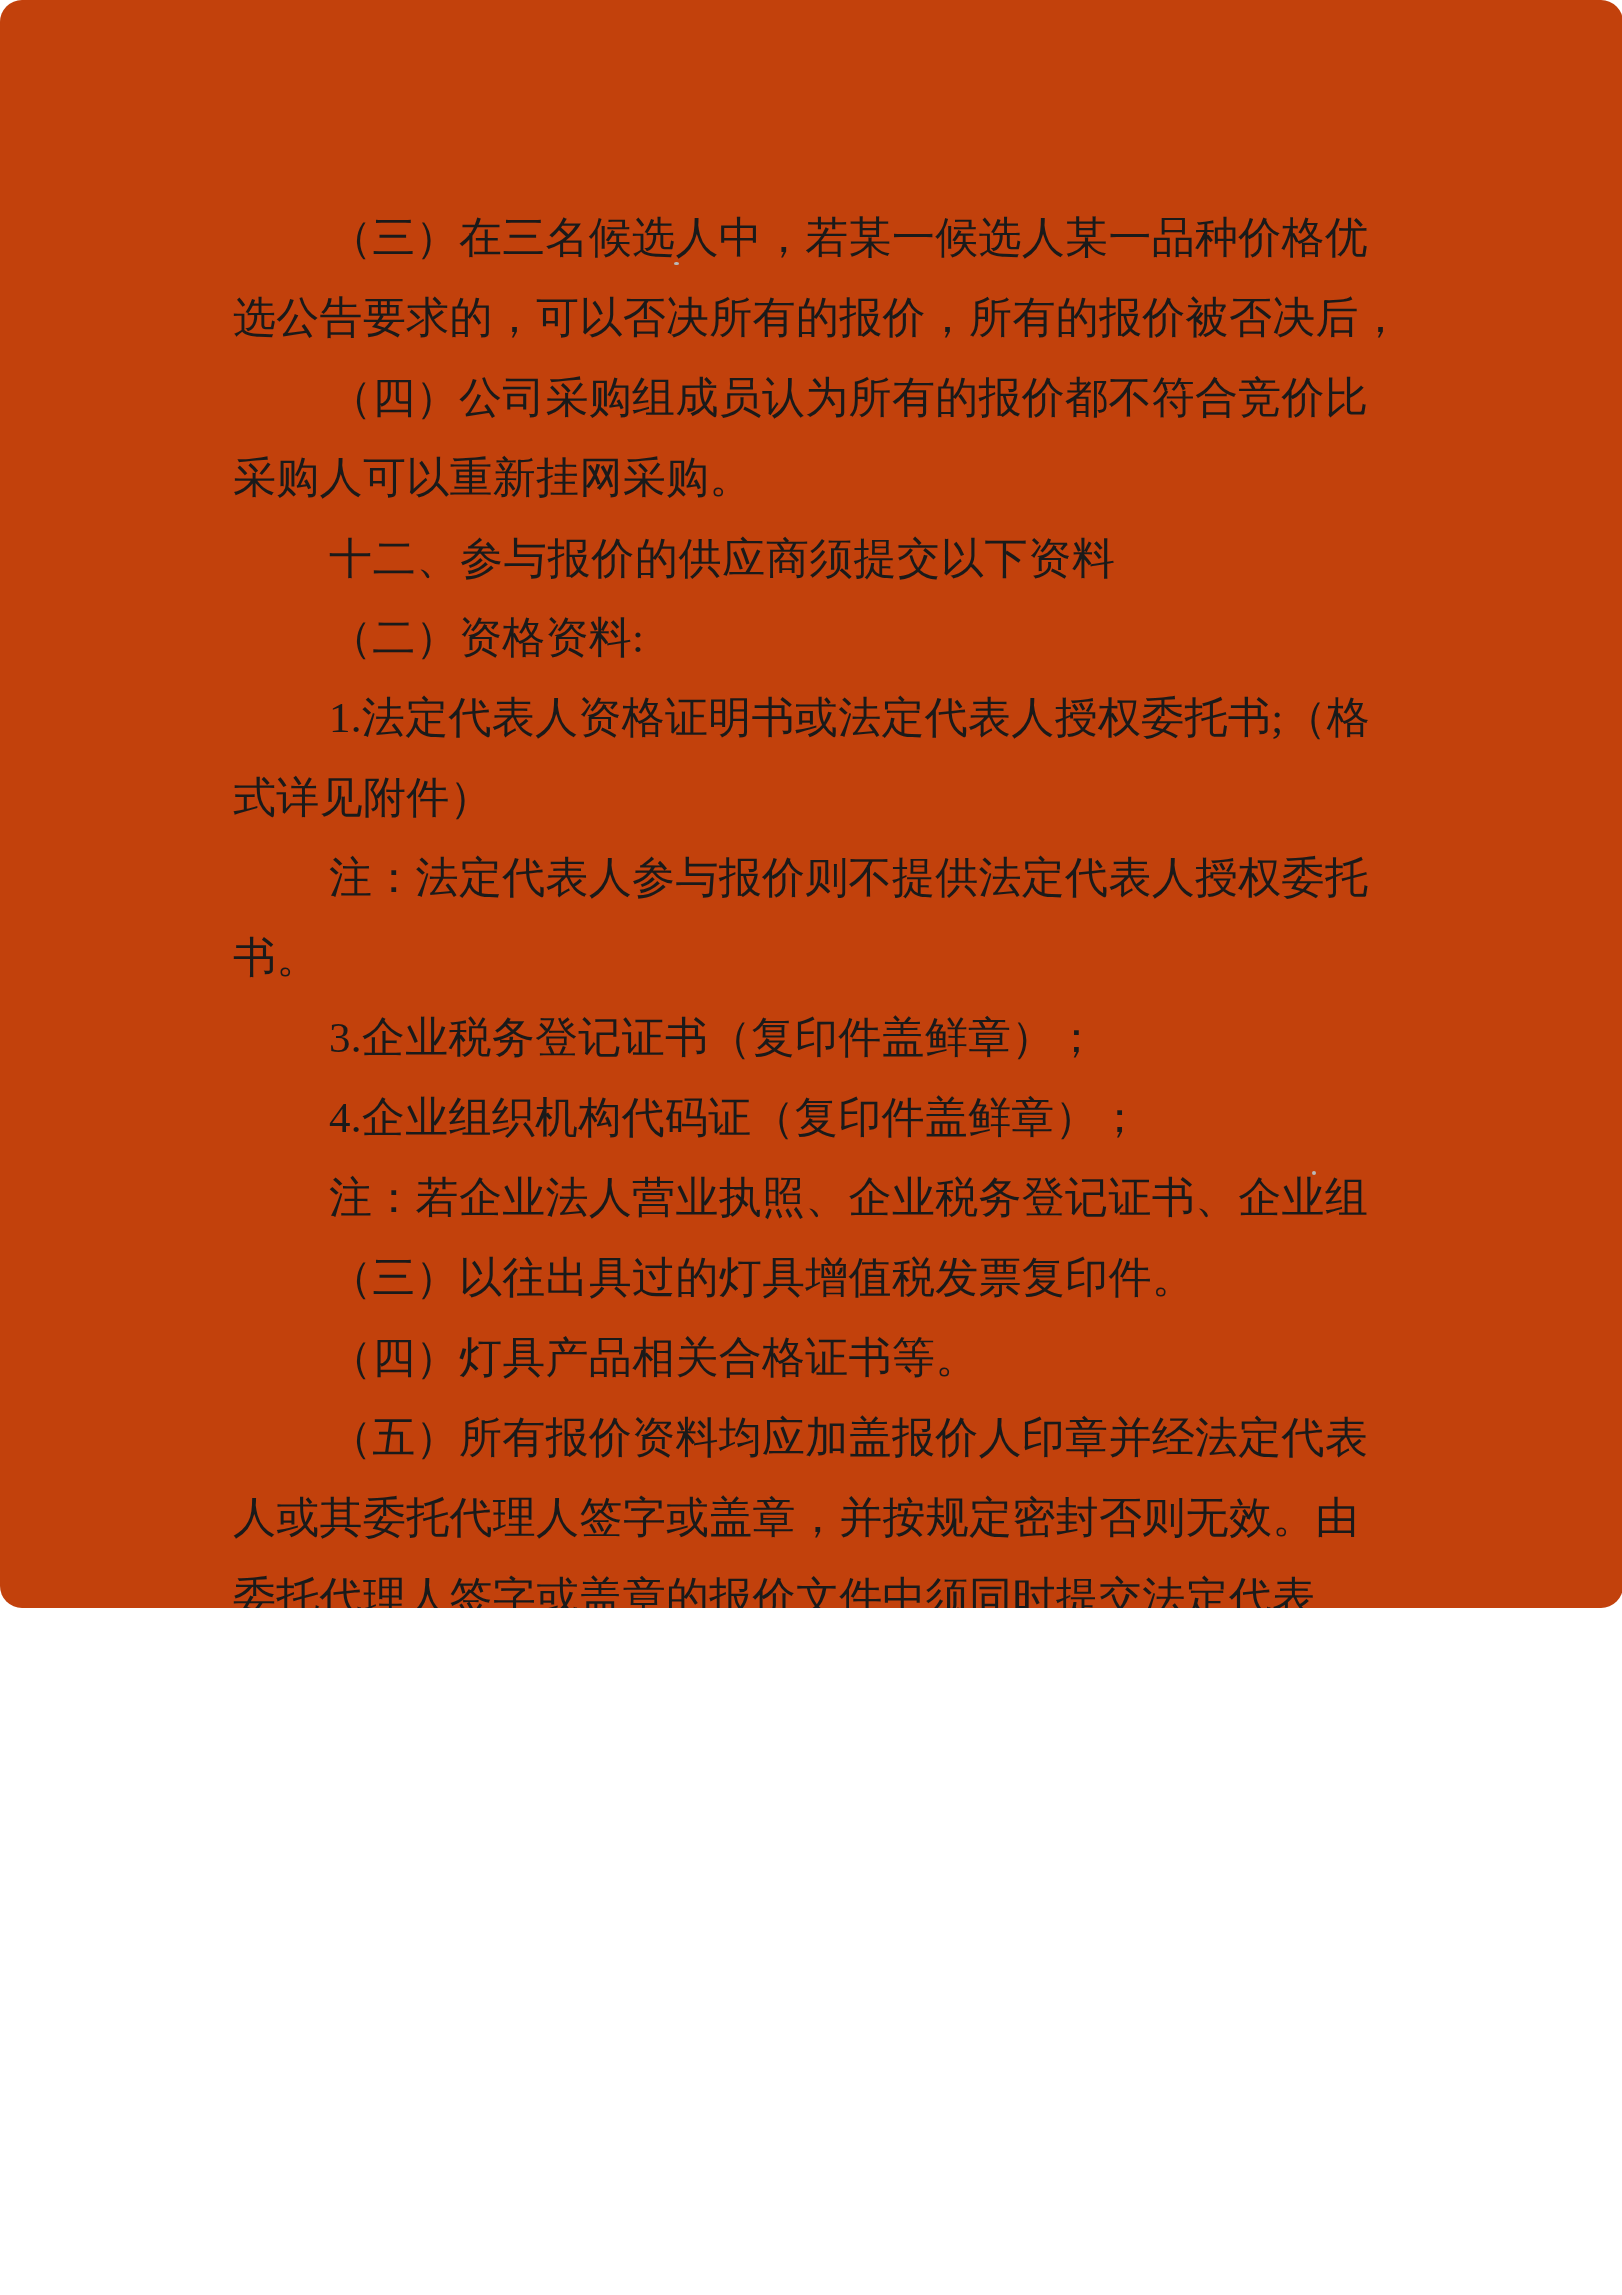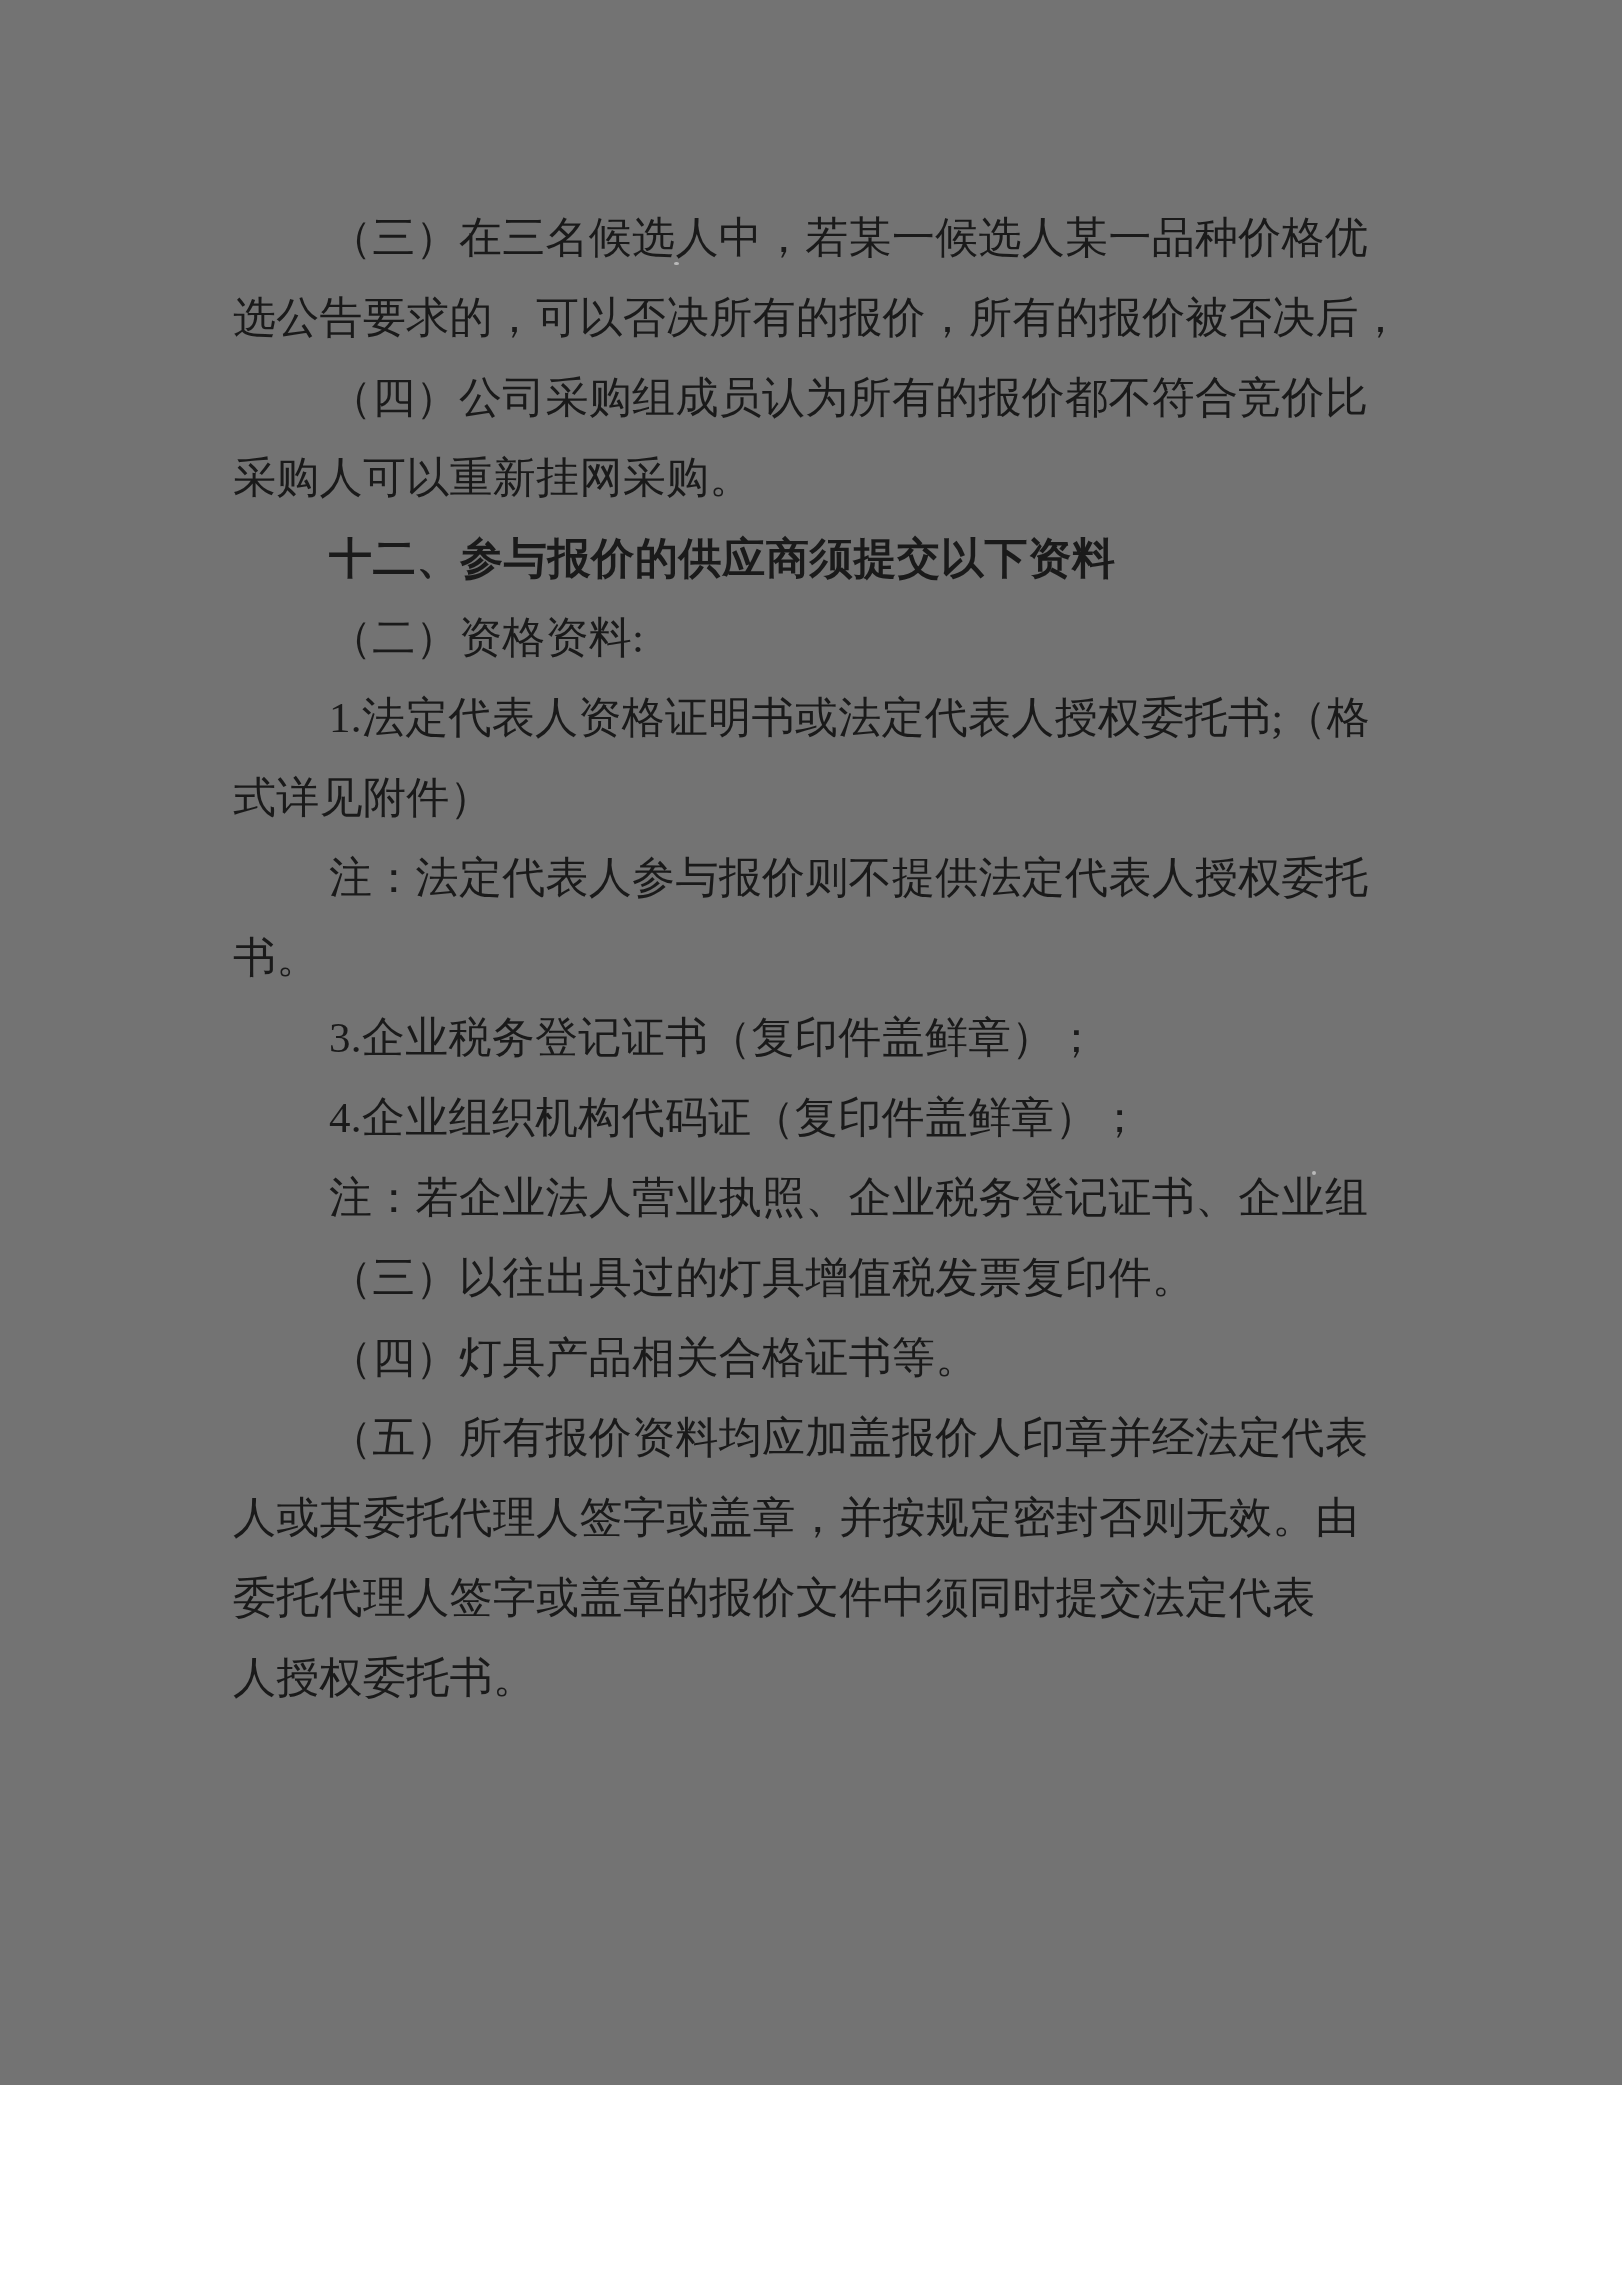--- a/index.html
+++ b/index.html
@@ -3,45 +3,46 @@
 <meta charset="utf-8">
 <style>
   html, body {
     margin: 0;
     padding: 0;
     background: #ffffff;
   }
   .page {
     position: relative;
     width: 1623px;
-    height: 2085px;
-    background: #737373;
+    height: 1608px;
+    background: #c2410c;
     color: #1a1a1a;
     font-family: "Liberation Serif", "DejaVu Serif", serif;
     overflow: hidden;
+    border-radius: 22px;
   }
   .content {
     position: absolute;
     left: 233px;
     top: 198px;
     width: 1182px;
   }
   .line {
     font-size: 43px;
     line-height: 80px;
     height: 80px;
     white-space: nowrap;
     letter-spacing: 0.3px;
   }
   .indent {
     text-indent: 96px;
   }
   .heading {
     font-family: "Liberation Sans", "DejaVu Sans", sans-serif;
-    font-weight: bold;
+    font-weight: normal;
     letter-spacing: 0.7px;
   }
   .speck {
     position: absolute;
     background: #b9b9b9;
     border-radius: 50%;
   }
   .speck-1 { left: 674px; top: 262px; width: 4.6px; height: 3.3px; }
   .speck-2 { left: 1312px; top: 1171px; width: 3.9px; height: 3.9px; }
 </style>

